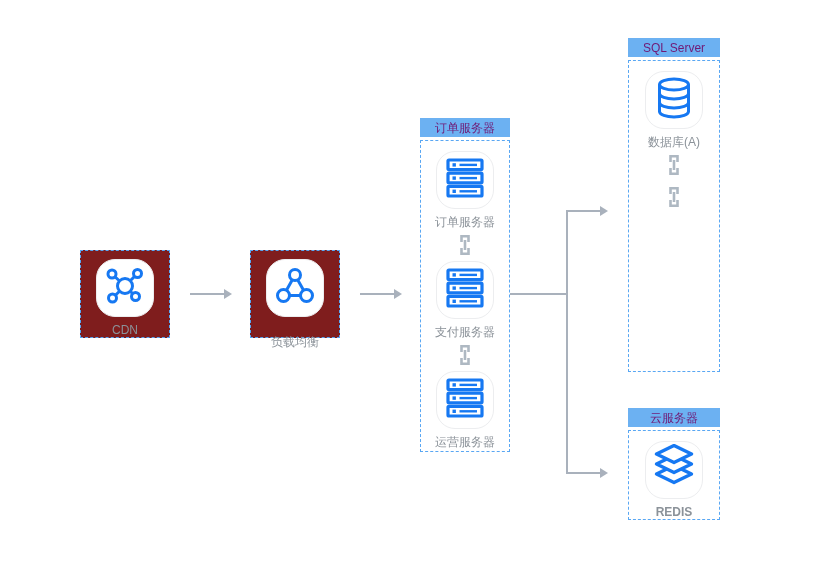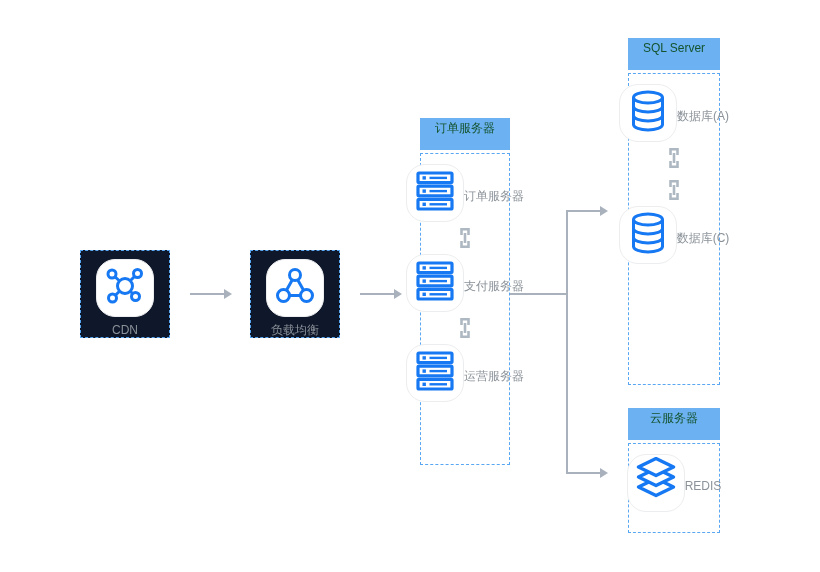--- a/index.html
+++ b/index.html
@@ -3,42 +3,42 @@
 <meta charset="utf-8">
 <style>
   html,body{margin:0;padding:0;background:#ffffff;}
   .canvas{
     position:relative;width:820px;height:572px;background:#ffffff;overflow:hidden;
     font-family:"Liberation Sans","DejaVu Sans",sans-serif;
   }
   
   .node-box{
     position:absolute;width:90px;height:88px;box-sizing:border-box;
-    border:1px dashed #59a7f3;background:#0f172a;
+    border:1px dashed #59a7f3;background:#7f1d1d;
     display:flex;flex-direction:column;align-items:center;padding-top:8px;
   }
   .squircle{
     width:58px;height:58px;box-sizing:border-box;border:1px solid #ecedef;
     border-radius:19px;background:#ffffff;display:flex;align-items:center;justify-content:center;
     flex:none;
   }
   .node-label{
     margin-top:6px;font-size:12px;color:#8b9299;line-height:14px;white-space:nowrap;
   }
   
   .group{position:absolute;display:flex;flex-direction:column;}
   .group-header{
-    height:32px;line-height:20px;background:#6cb1f2;color:#14532d;
+    height:19px;line-height:20px;background:#6cb1f2;color:#701a75;
     font-size:12px;text-align:center;margin-bottom:3px;flex:none;
   }
   .group-body{
     box-sizing:border-box;border:1px dashed #59a7f3;background:#ffffff;
     display:flex;flex-direction:column;align-items:center;padding-top:10px;
   }
-  .group-item{display:flex;flex-direction:row;align-items:center;}
+  .group-item{display:flex;flex-direction:column;align-items:center;}
   .link-wrap{height:32px;display:flex;align-items:center;justify-content:center;flex:none;}
   
   .hline{position:absolute;height:2px;background:#a9b1bc;}
   .vline{position:absolute;width:2px;background:#a9b1bc;}
   .arrow-head{
     position:absolute;width:0;height:0;
     border-top:5px solid transparent;border-bottom:5px solid transparent;
     border-left:8px solid #a9b1bc;
   }
 </style>
@@ -109,21 +109,21 @@
       <span><svg width="48" height="48" viewBox="0 0 48 48" fill="none">
             <use href="#icon-cdn"></use>
           </svg></span>
     </div>
     <div class="node-label">CDN</div>
   </div>
 
   <div class="hline" style="left:190px;top:293px;width:34px;"></div>
   <div class="arrow-head" style="left:224px;top:289px;"></div>
 
-  <div class="node-box" style="left:250px;top:250px;">
+  <div class="node-box" style="left:250px;top:250px;gap:12px;">
     <div class="squircle">
       <span><svg width="48" height="48" viewBox="0 0 48 48" fill="none">
             <use href="#icon-loadbalancer"></use>
           </svg></span>
     </div>
     <div class="node-label">负载均衡</div>
   </div>
 
   <div class="hline" style="left:360px;top:293px;width:34px;"></div>
   <div class="arrow-head" style="left:394px;top:289px;"></div>
@@ -189,34 +189,26 @@
       <div class="link-wrap">
         <svg width="16" height="24" viewBox="0 0 16 24" fill="none">
             <use href="#icon-chainlink"></use>
           </svg>
       </div>
       <div class="link-wrap">
         <svg width="16" height="24" viewBox="0 0 16 24" fill="none">
             <use href="#icon-chainlink"></use>
           </svg>
       </div>
-      <div class="group-item">
-        <div class="squircle">
-          <span><svg width="48" height="48" viewBox="0 0 48 48" fill="none">
-                <use href="#icon-database"></use>
-              </svg></span>
-        </div>
-        <div class="node-label">数据库(C)</div>
-      </div>
     </div>
   </div>
 
   <div class="group" style="left:628px;top:408px;width:92px;">
     <div class="group-header">云服务器</div>
-    <div class="group-body" style="height:90px;">
+    <div class="group-body" style="height:90px;font-weight:bold;">
       <div class="group-item">
         <div class="squircle">
           <span><svg width="48" height="48" viewBox="0 0 48 48" fill="none">
                 <use href="#icon-redis"></use>
               </svg></span>
         </div>
         <div class="node-label">REDIS</div>
       </div>
     </div>
   </div>

